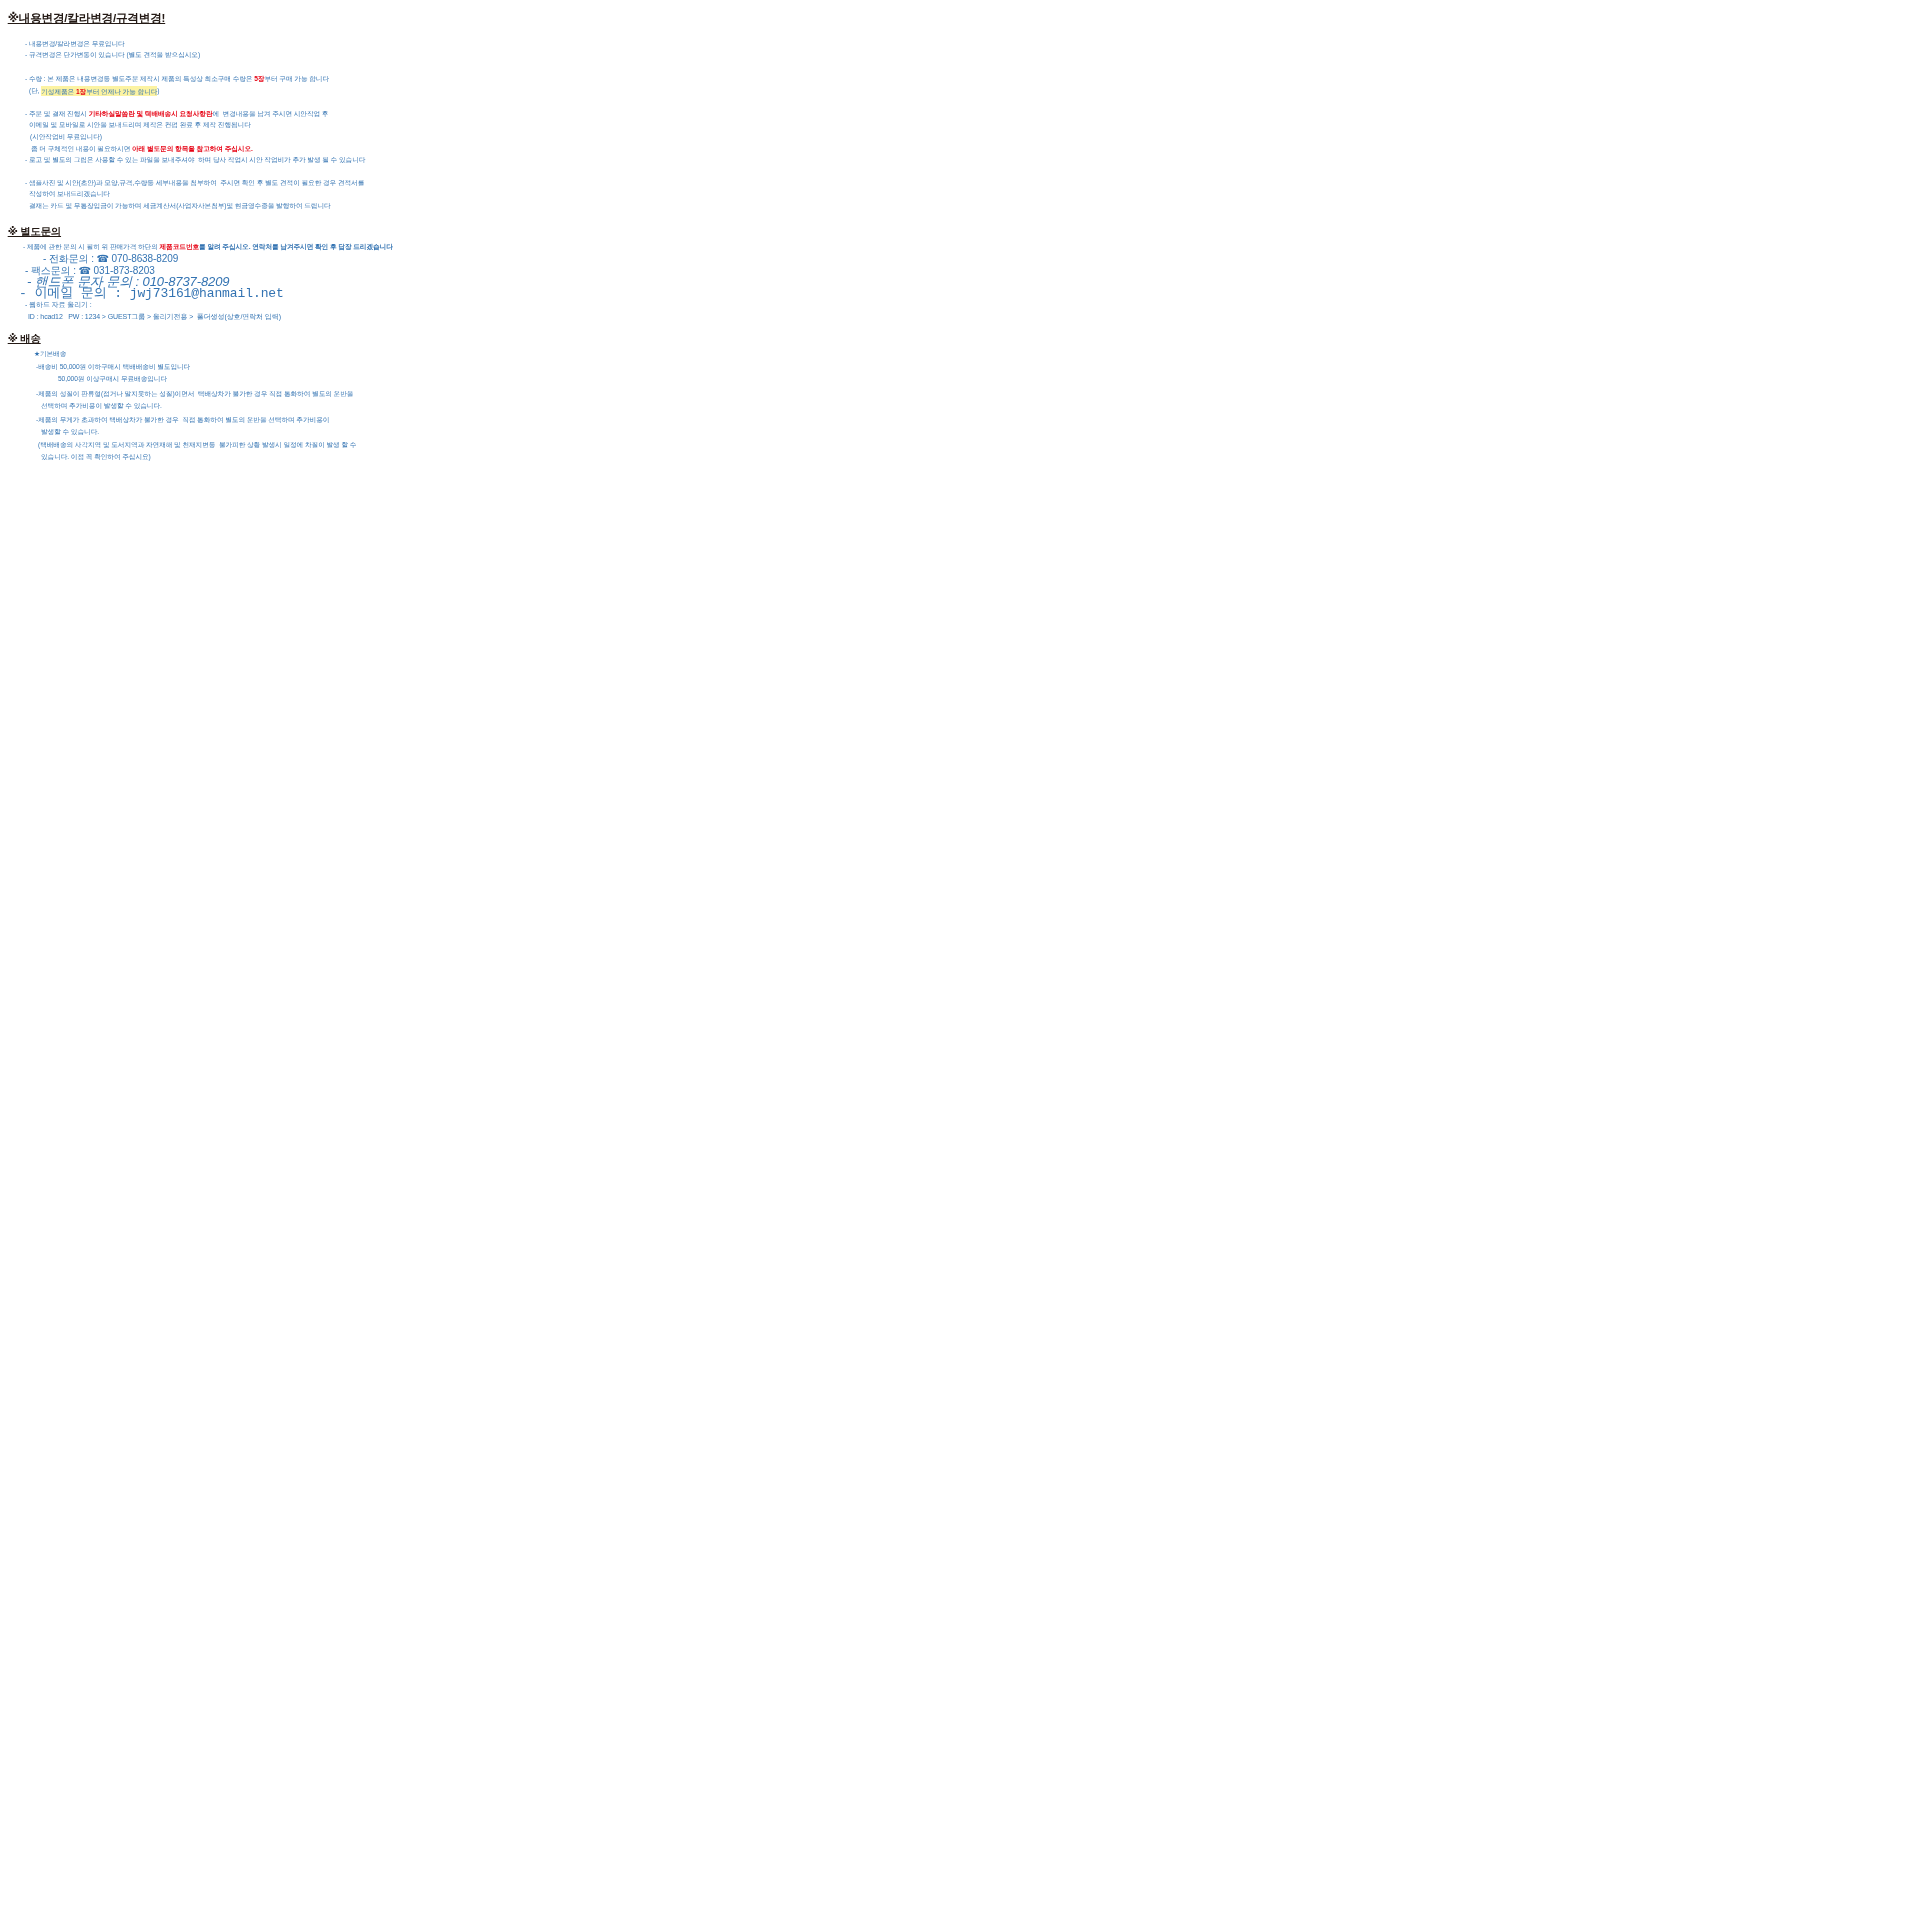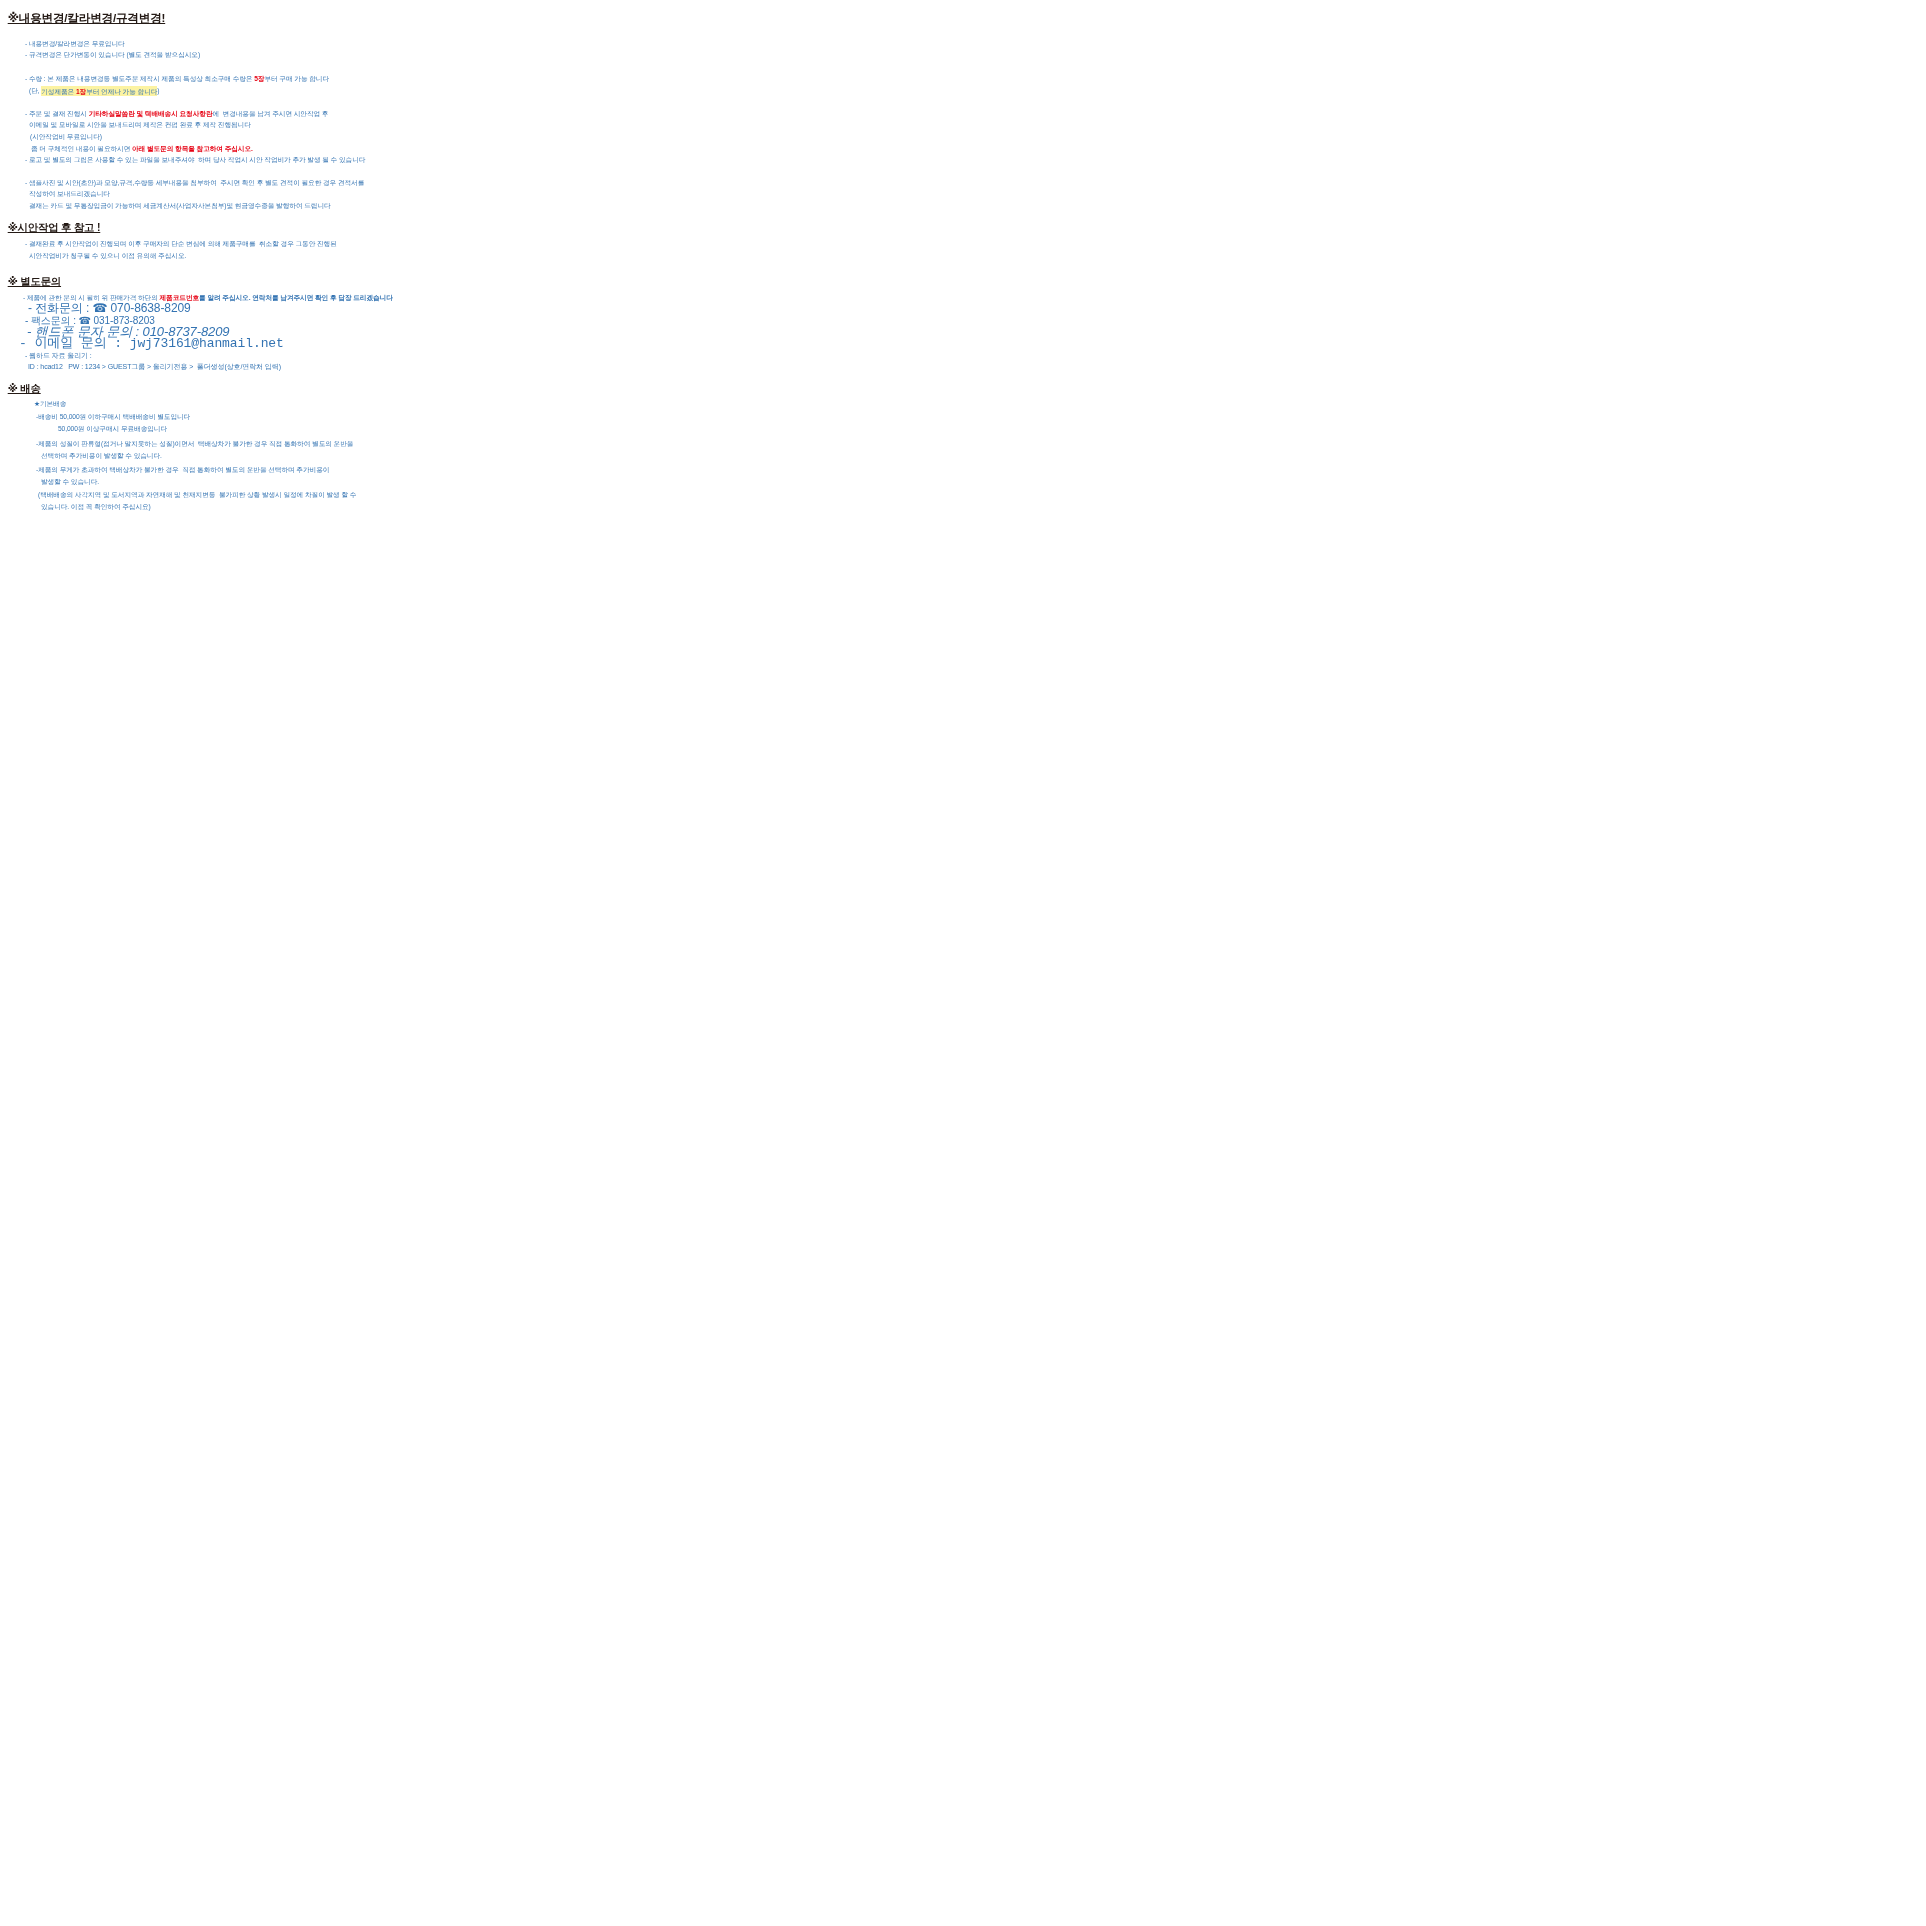--- a/index.html
+++ b/index.html
@@ -58,33 +58,26 @@
         <div class="text-line" style="margin-left: 29px;"><span class="seg">이메일 및 모바일로 시안을 보내드리며 제작은 컨펌 완료 후 제작 진행됩니다</span></div>
         <div class="text-line" style="margin-left: 30px;"><span class="seg">(시안작업비 무료입니다)</span></div>
         <div class="text-line" style="margin-left: 31px;"><span class="seg">좀 더 구체적인 내용이 필요하시면 </span><span class="seg red bold">아래 별도문의 항목을 참고하여 주십시오.</span></div>
         <div class="text-line" style="margin-left: 25px;"><span class="seg">- 로고 및 별도의 그림은 사용할 수 있는 파일을 보내주셔야  하며 당사 작업시 시안 작업비가 추가 발생 될 수 있습니다</span></div>
         <div class="text-line" style="margin-left: 25px; margin-top: 10.8px;"><span class="seg">- 샘플사진 및 시안(초안)과 모양,규격,수량등 세부내용을 첨부하여  주시면 확인 후 별도 견적이 필요한 경우 견적서를</span></div>
         <div class="text-line" style="margin-left: 29px;"><span class="seg">작성하여 보내드리겠습니다</span></div>
         <div class="text-line" style="margin-left: 29px;"><span class="seg">결재는 카드 및 무통장입금이 가능하며 세금계산서(사업자사본첨부)및 현금영수증을 발행하여 드립니다</span></div>
       </div>
   </section>
 
-  <section class="sec2">
-    <h2 class="section-heading">※시안작업 후 참고 !</h2>
-    <div class="lines">
-        <div class="text-line" style="margin-left: 25px; margin-top: 3.1px;"><span class="seg">- 결재완료 후 시안작업이 진행되며 이후 구매자의 단순 변심에 의해 제품구매를  취소할 경우 그동안 진행된</span></div>
-        <div class="text-line" style="margin-left: 29px;"><span class="seg">시안작업비가 청구될 수 있으니 이점 유의해 주십시오.</span></div>
-      </div>
-  </section>
 
   <section class="sec3">
     <h2 class="section-heading">※ 별도문의</h2>
     <div class="lines">
         <div class="text-line" style="margin-left: 23px; margin-top: 2.3px;"><span class="seg">- 제품에 관한 문의 시 필히 위 판매가격 하단의 </span><span class="seg red bold">제품코드번호</span><span class="seg bold">를 알려 주십시오. 연락처를 남겨주시면 확인 후 답장 드리겠습니다</span></div>
-        <div class="text-line" style="margin-left: 28px; font-size: 12px;"><span class="seg">- 전화문의 : </span><span class="seg">☎</span><span class="seg"> 070-8638-8209</span></div>
+        <div class="text-line" style="margin-left: 43px; font-size: 10px;"><span class="seg">- 전화문의 : </span><span class="seg">☎</span><span class="seg"> 070-8638-8209</span></div>
         <div class="text-line" style="margin-left: 25px; font-size: 10px;"><span class="seg">- 팩스문의 : </span><span class="seg">☎</span><span class="seg"> 031-873-8203</span></div>
         <div class="text-line" style="margin-left: 27px; font-size: 13px; font-style: italic;"><span class="seg">- 핸드폰 문자 문의 : 010-8737-8209</span></div>
         <div class="text-line" style="margin-left: 19px; font-size: 13px; font-family: Liberation Mono, monospace;"><span class="seg">- 이메일 문의 : jwj73161@hanmail.net</span></div>
         <div class="text-line" style="margin-left: 25px; font-size: 7px;"><span class="seg">- 웹하드 자료 올리기 :</span></div>
         <div class="text-line" style="margin-left: 28px; font-size: 7px;"><span class="seg">ID : hcad12   PW : 1234 &gt; GUEST그룹 &gt; 올리기전용 &gt;  폴더생성(상호/연락처 입력)</span></div>
       </div>
   </section>
 
   <section class="sec4">
     <h2 class="section-heading">※ 배송</h2>

